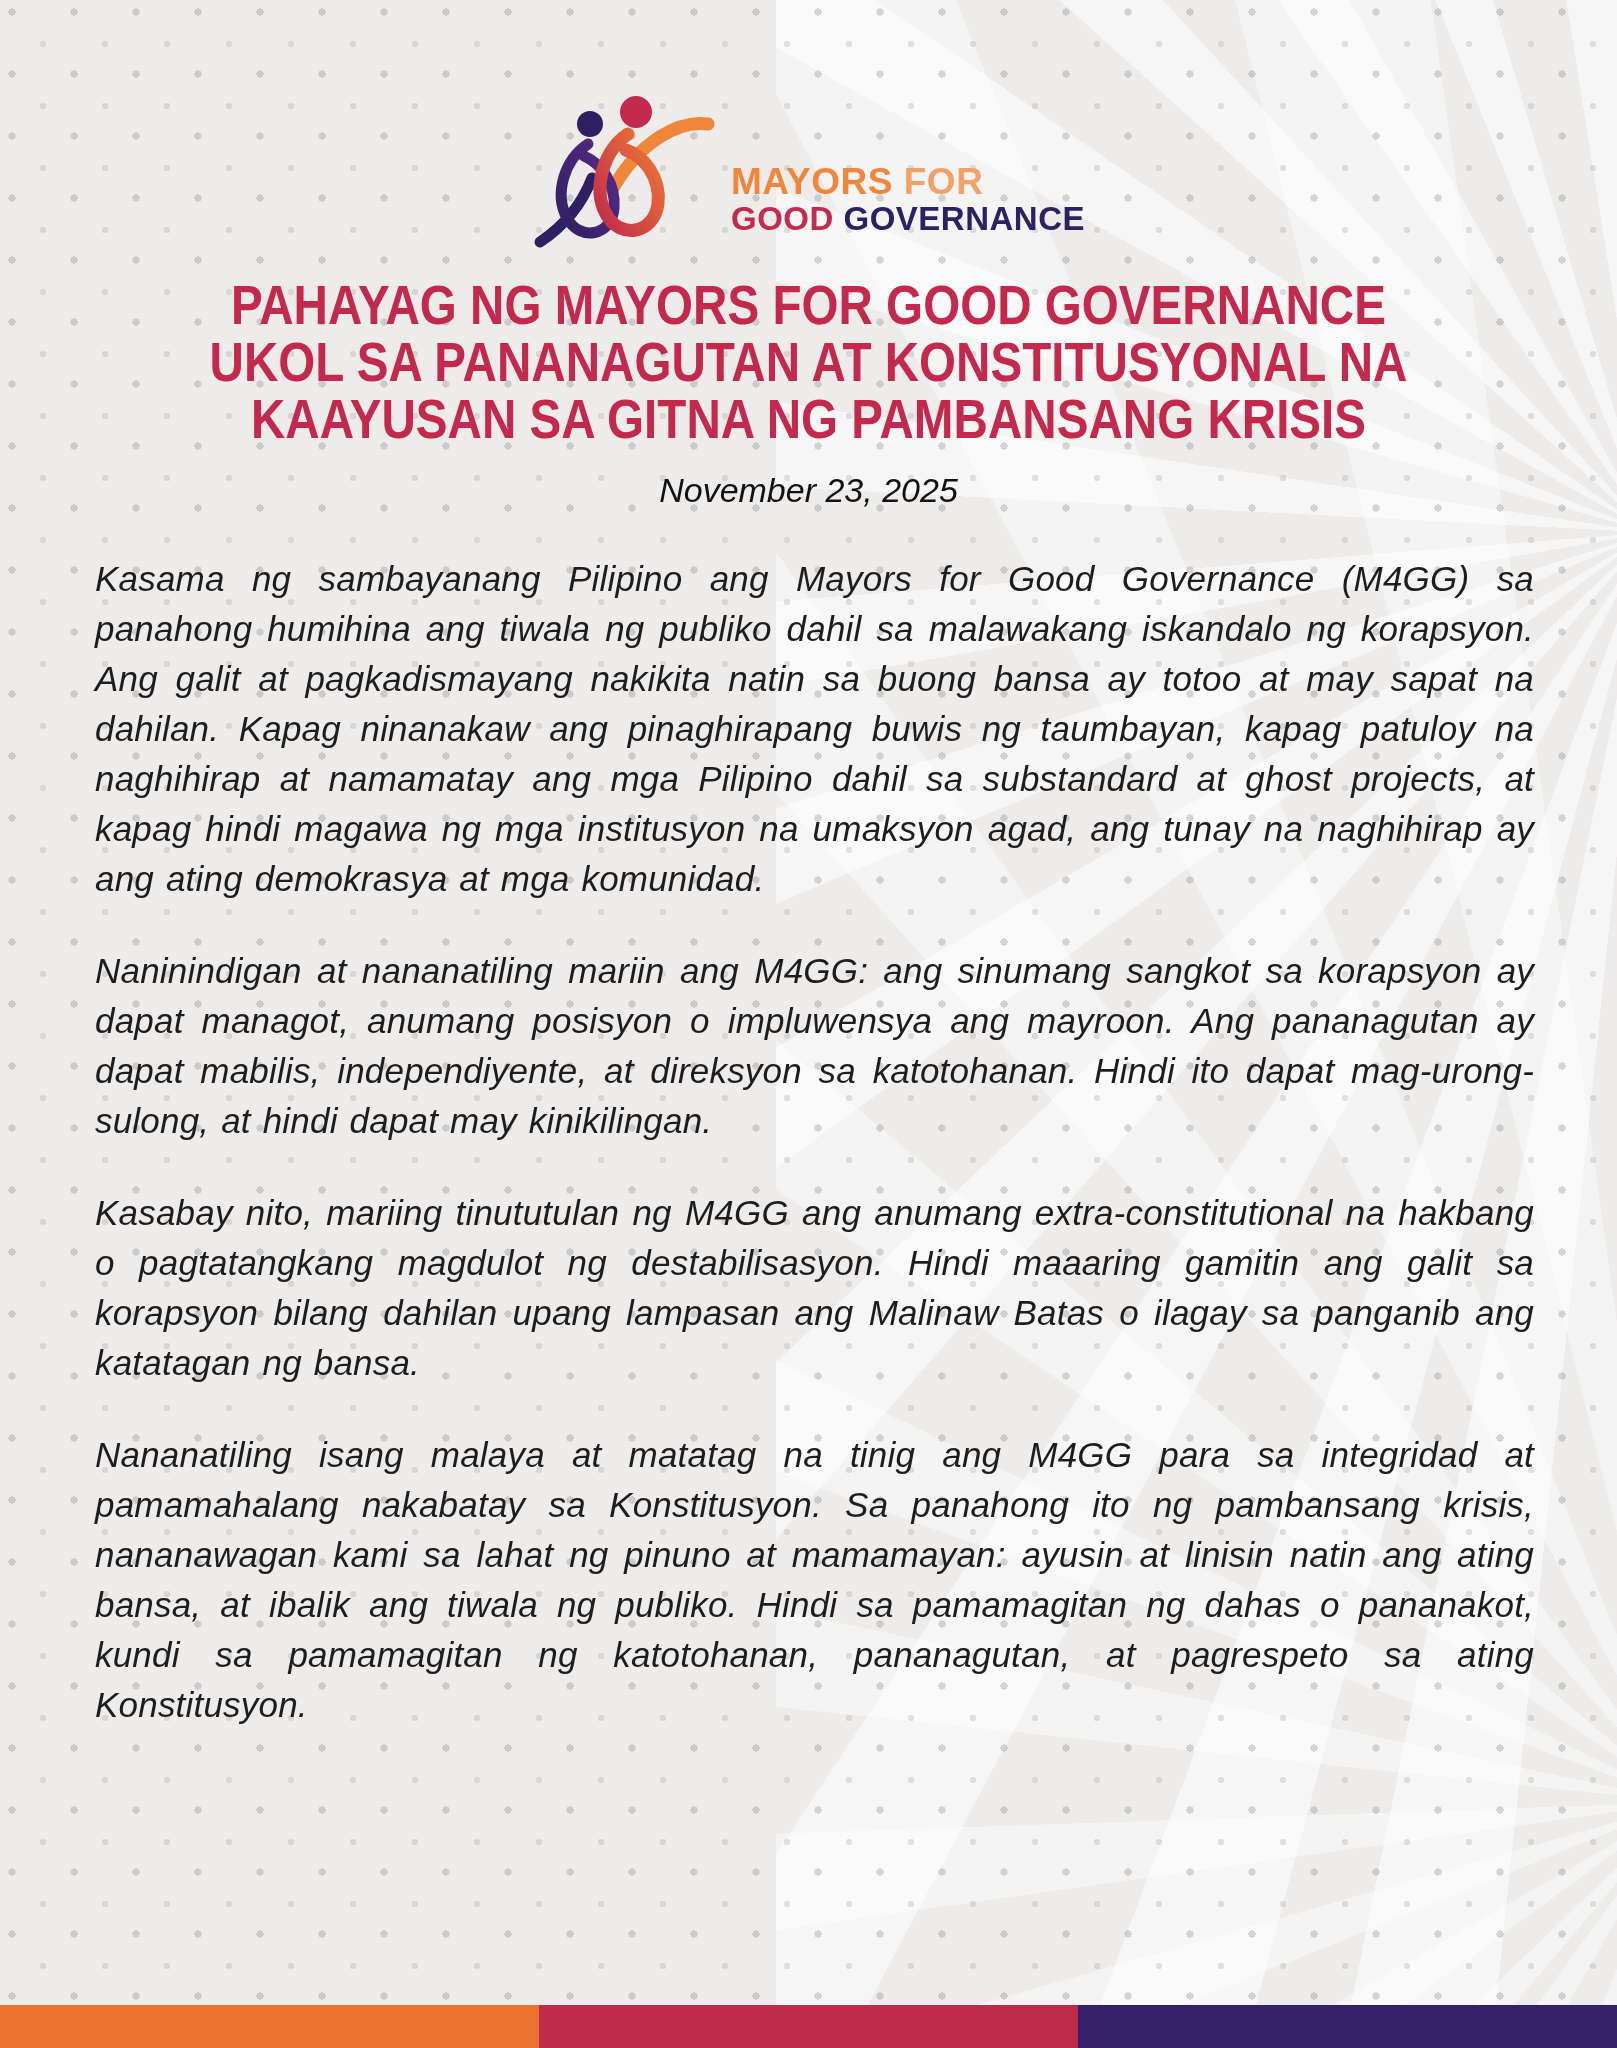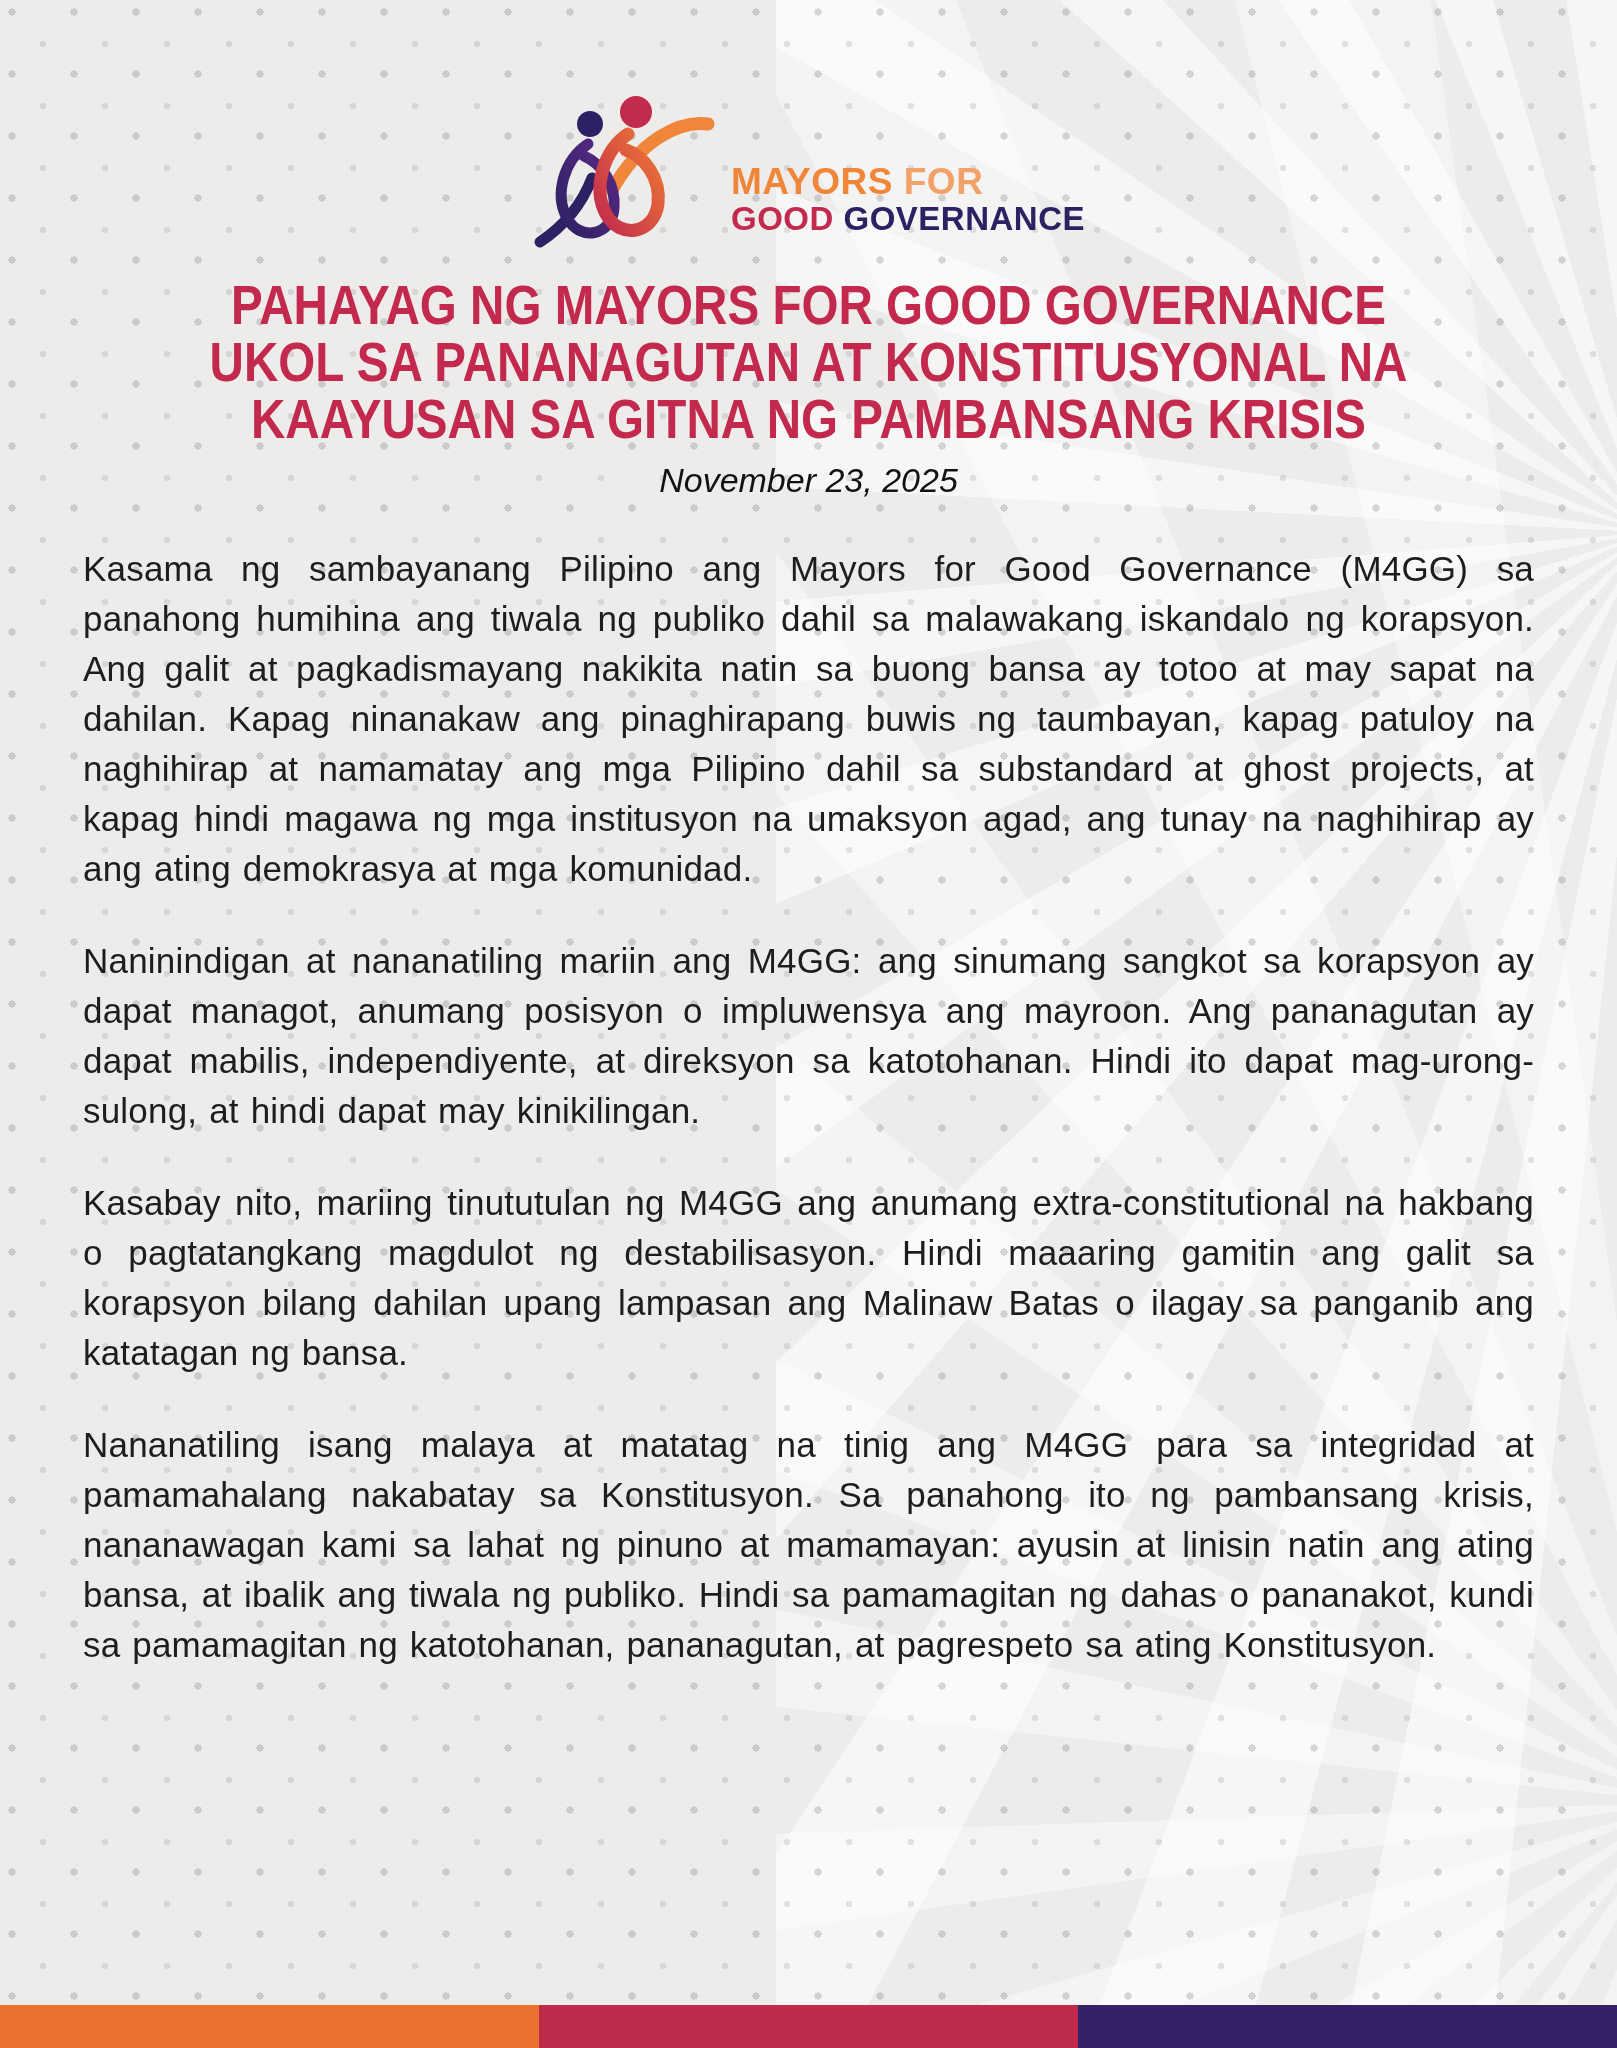--- a/index.html
+++ b/index.html
@@ -72,37 +72,37 @@
     margin:26px 0 0 0;
     text-align:center;
     font-weight:800;
     font-size:56px;
     line-height:57px;
     letter-spacing:0px;
     transform:scaleX(0.85);
     transform-origin:50% 50%;
   }
   .date{
-    margin-top:14px;
+    margin-top:24px;
     text-align:center;
     font-style:italic;
     font-size:34px;
     color:#121212;
   }
   
   .body-text{
     margin:44px 83px 0 83px;
     color:#1d1d1f;
     font-size:35px;
     line-height:50px;
     letter-spacing:0.2px;
     word-spacing:2px;
     text-align:justify;
   }
-  .body-text p{ margin:0 0 42px 0; }
+  .body-text p{ margin:0 0 42px 12px;font-style:italic; }
   .body-text p.strong{ font-weight:700; color:#141414; }
   
   .stripes{
     position:absolute;
     left:0; bottom:0;
     width:100%;
     height:43px;
     display:flex;
     z-index:3;
   }

